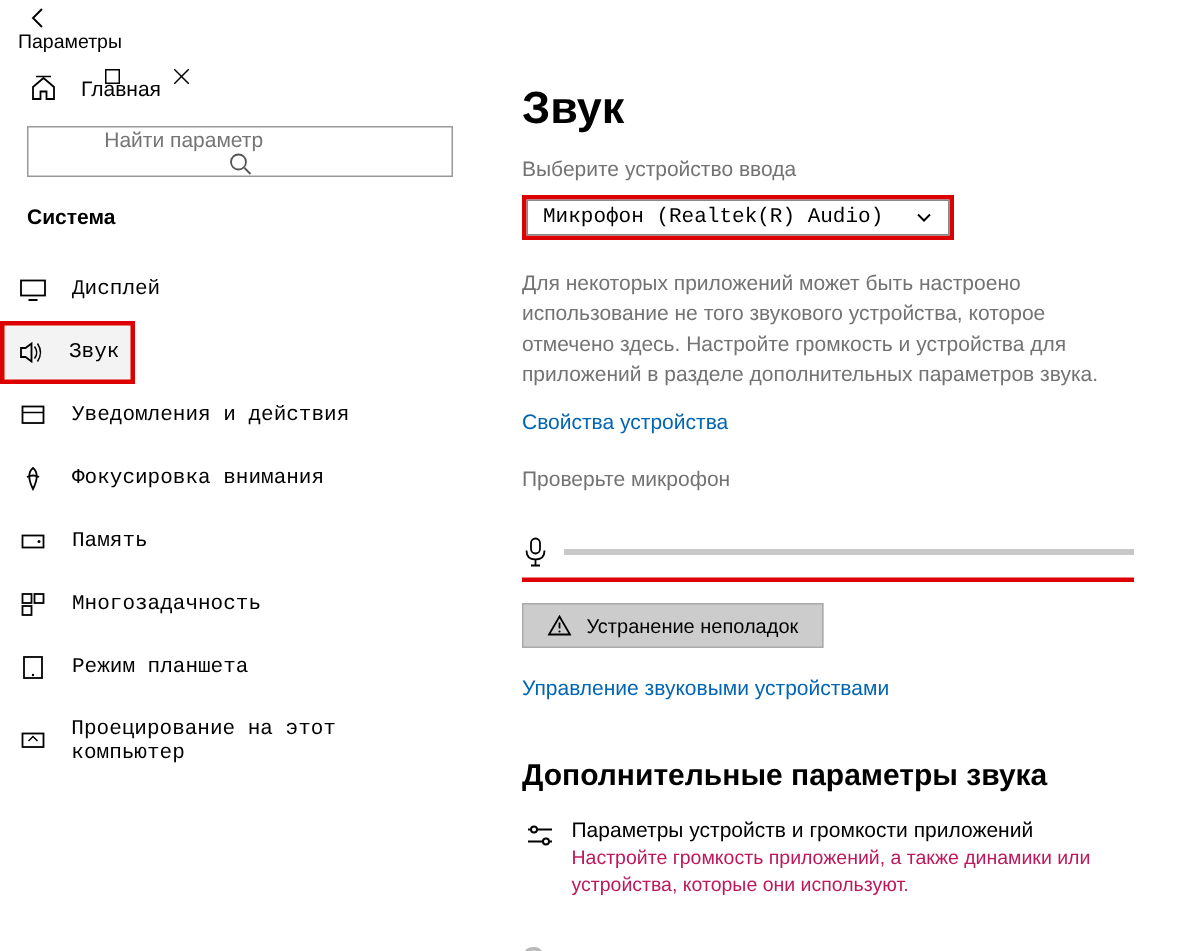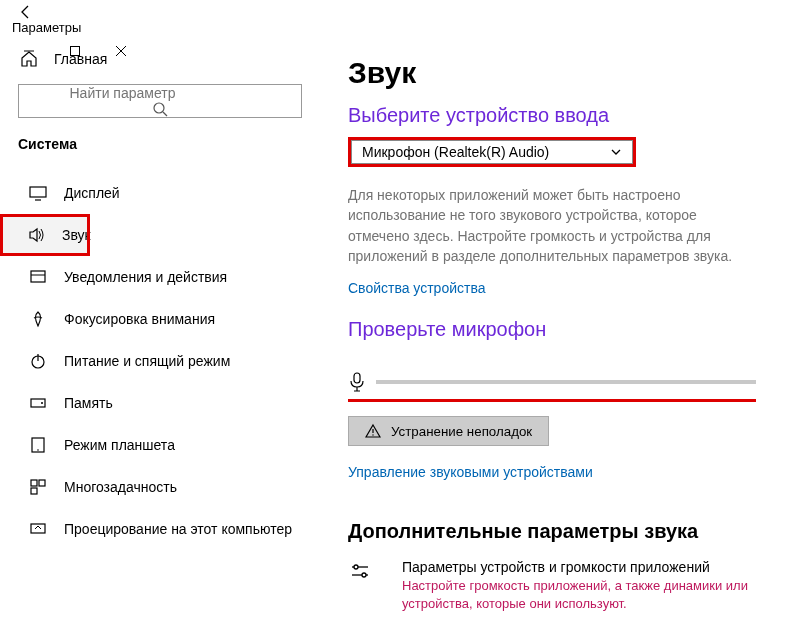--- a/index.html
+++ b/index.html
@@ -76,22 +76,23 @@
   padding: 4px 18px 20px 18px;
   font-weight: 700;
 }
 .nav-list {
   list-style: none;
 }
 .nav-item {
   display: flex;
   align-items: center;
   gap: 16px;
-  padding: 12px 18px 12px 28px;
-  cursor: pointer;
+  padding: 12px 18px 12px 12px;
+  cursor: pointer;
+  font-family: Liberation Mono, monospace;
 }
 .nav-item .icon {
   width: 20px; display: flex; justify-content: center;
 }
 .nav-item.highlighted {
   outline: 3px solid #d00;
   outline-offset: -3px;
   background: #f3f3f3;
   width: 90px;
 }
@@ -99,35 +100,36 @@
   flex: 1;
   padding: 24px 28px 0 28px;
   overflow: hidden;
 }
 .page-title {
   font-size: 30px;
   font-weight: 600;
   margin-bottom: 14px;
 }
 .field-label {
-  font-size: 20px;
+  font-size: 14px;
   margin-bottom: 10px;
-  color: #6d28d9;
+  color: #737373;
 }
 .dropdown {
   border: 3px solid #d00;
   background: #fff;
   width: 288px;
   height: 20px;
   display: flex;
   align-items: center;
   padding: 12px 10px;
   cursor: pointer;
   margin-bottom: 18px;
   position: relative;
+  font-family: Liberation Mono, monospace;
 }
 .dropdown-inner {
   border: 1px solid #888;
   position: absolute;
   inset: 0;
   display: flex;
   align-items: center;
   padding: 0 10px;
 }
 .dropdown .chev {
@@ -170,21 +172,21 @@
   cursor: pointer;
   margin-bottom: 18px;
 }
 .subheading {
   font-size: 20px;
   font-weight: 600;
   margin: 18px 0 16px 0;
 }
 .adv-row {
   display: flex;
-  gap: 30px;
+  gap: 9px;
   cursor: pointer;
   max-width: 410px;
 }
 .adv-row .icon { flex-shrink: 0; margin-top: 2px; }
 .adv-row .adv-title { font-size: 14px; }
 .adv-row .adv-desc {
   color: #be185d;
   font-size: 13px;
   line-height: 1.4;
   margin-top: 2px;
@@ -285,53 +287,44 @@
         <span class="icon">
             <svg width="18" height="18" viewBox="0 0 18 18">
               <path d="M9 2 Q14 6 9 16 Q4 6 9 2 Z M5 8 Q9 6 13 8" stroke="#000" fill="none" stroke-width="1.2"></path>
             </svg>
           </span>
         <span>Фокусировка внимания</span>
       </li>
       <li class="nav-item">
         <span class="icon">
             <svg width="18" height="18" viewBox="0 0 18 18">
-              <circle cx="9" cy="10" r="6" stroke="#000" fill="none" stroke-width="1.2"></circle>
-              <line x1="9" y1="2" x2="9" y2="9" stroke="#000" stroke-width="1.2"></line>
-            </svg>
-          </span>
-        <span>Питание и спящий режим</span>
-      </li>
-      <li class="nav-item">
-        <span class="icon">
-            <svg width="18" height="18" viewBox="0 0 18 18">
               <rect x="2" y="5" width="14" height="8" stroke="#000" fill="none" stroke-width="1.2"></rect>
               <circle cx="13" cy="9" r="1" fill="#000"></circle>
             </svg>
           </span>
         <span>Память</span>
-      </li>
-      <li class="nav-item">
-        <span class="icon">
-            <svg width="18" height="18" viewBox="0 0 18 18">
-              <rect x="3" y="2" width="12" height="14" stroke="#000" fill="none" stroke-width="1.2"></rect>
-              <circle cx="9" cy="14" r="0.8" fill="#000"></circle>
-            </svg>
-          </span>
-        <span>Режим планшета</span>
       </li>
       <li class="nav-item">
         <span class="icon">
             <svg width="18" height="18" viewBox="0 0 18 18">
               <rect x="2" y="2" width="6" height="6" stroke="#000" fill="none" stroke-width="1.2"></rect>
               <rect x="10" y="2" width="6" height="6" stroke="#000" fill="none" stroke-width="1.2"></rect>
               <rect x="2" y="10" width="6" height="6" stroke="#000" fill="none" stroke-width="1.2"></rect>
             </svg>
           </span>
         <span>Многозадачность</span>
+      </li>
+      <li class="nav-item">
+        <span class="icon">
+            <svg width="18" height="18" viewBox="0 0 18 18">
+              <rect x="3" y="2" width="12" height="14" stroke="#000" fill="none" stroke-width="1.2"></rect>
+              <circle cx="9" cy="14" r="0.8" fill="#000"></circle>
+            </svg>
+          </span>
+        <span>Режим планшета</span>
       </li>
       <li class="nav-item">
         <span class="icon">
             <svg width="18" height="18" viewBox="0 0 18 18">
               <rect x="2" y="4" width="14" height="9" stroke="#000" fill="none" stroke-width="1.2"></rect>
               <path d="M6 9 L9 6 L12 9" stroke="#000" fill="none" stroke-width="1"></path>
             </svg>
           </span>
         <span>Проецирование на этот компьютер</span>
       </li>

